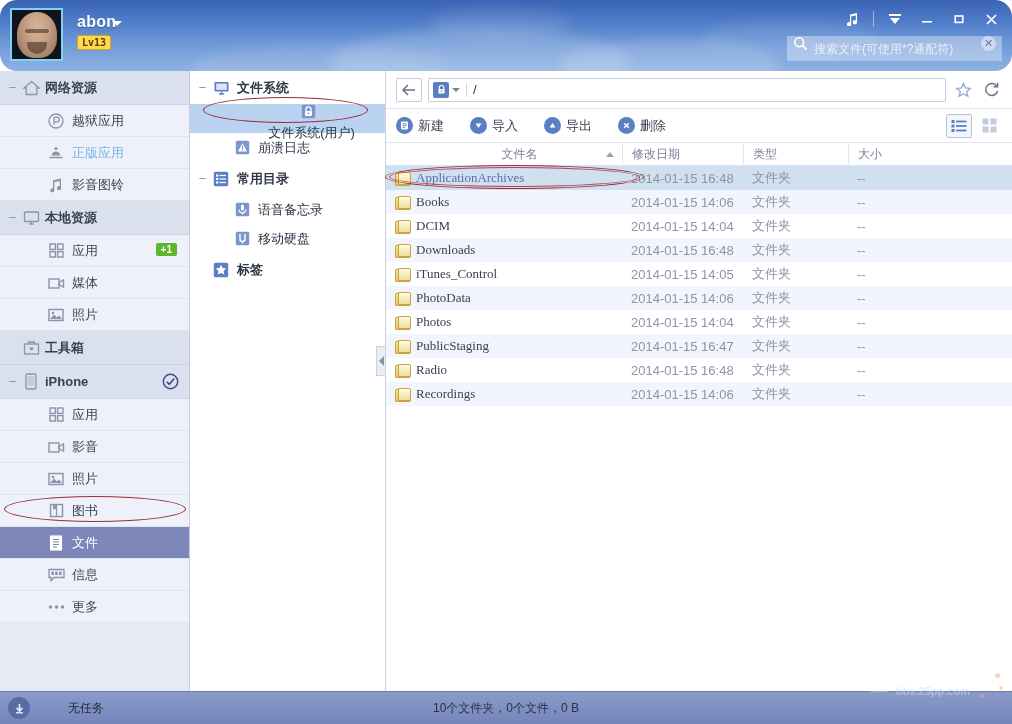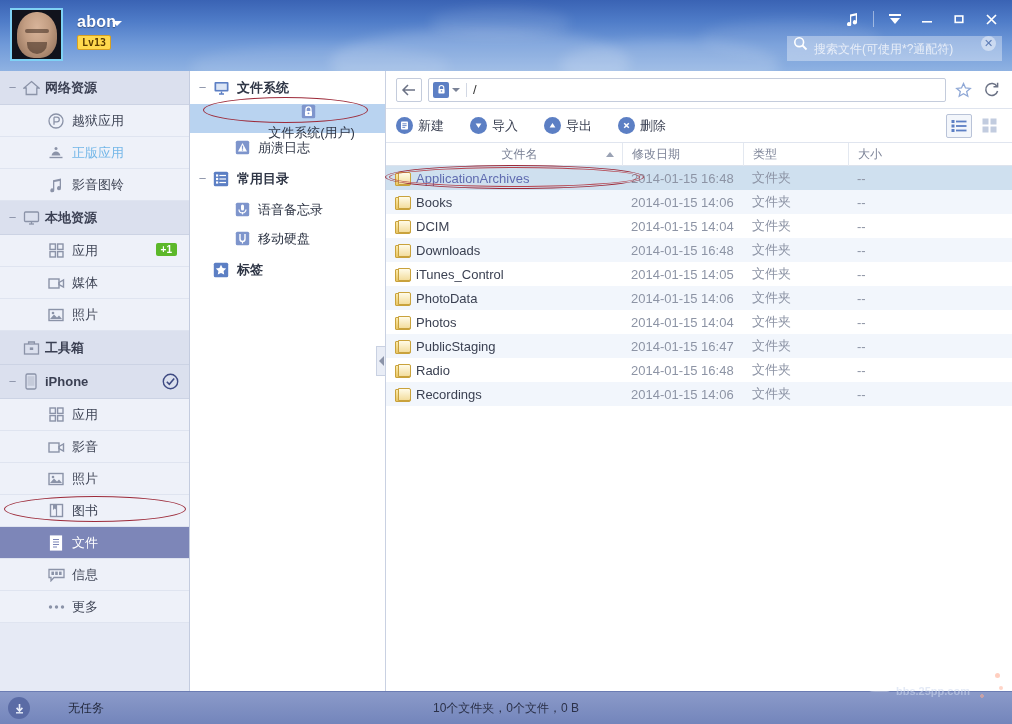--- a/index.html
+++ b/index.html
@@ -17,20 +17,21 @@
     background: #fff;
   }
 
   
   .titlebar {
     position: relative;
     height: 71px;
     flex: 0 0 71px;
     background: linear-gradient(180deg,#3a63b4 0%, #4f7cc8 30%, #6f99d8 62%, #8fb2e2 100%);
     overflow: hidden;
+    border-radius: 17px;
   }
   .cloud {
     position: absolute;
     border-radius: 50%;
     background: rgba(255,255,255,0.16);
     filter: blur(6px);
     pointer-events: none;
   }
   .c1 { width: 300px; height: 70px; left: 330px; top: 28px; }
   .c2 { width: 220px; height: 50px; left: 560px; top: 40px; }
@@ -321,21 +322,21 @@
     border: 1px solid #c9a23c;
     border-radius: 1px 2px 2px 1px;
   }
   .folder-ico:after {
     content:""; position: absolute; left: 3px; top: 0px;
     width: 11px; height: 11px;
     background: linear-gradient(180deg,#fffbe8,#f3dd9e);
     border: 1px solid #c9a23c;
     border-radius: 0 2px 2px 0;
   }
-  .fname { color: #3b4152; }
+  .fname { color: #3b4152; font-family: Liberation Serif, serif; }
   .frow.selected .fname { color: #5f6bb0; }
   .fdim { color: #8d94a5; }
 
   
   .statusbar {
     height: 33px; flex: 0 0 33px;
     display: flex; align-items: center;
     background: linear-gradient(180deg,#8b9ac9,#7385bb);
     border-top: 1px solid #6b7cb3;
     position: relative;

